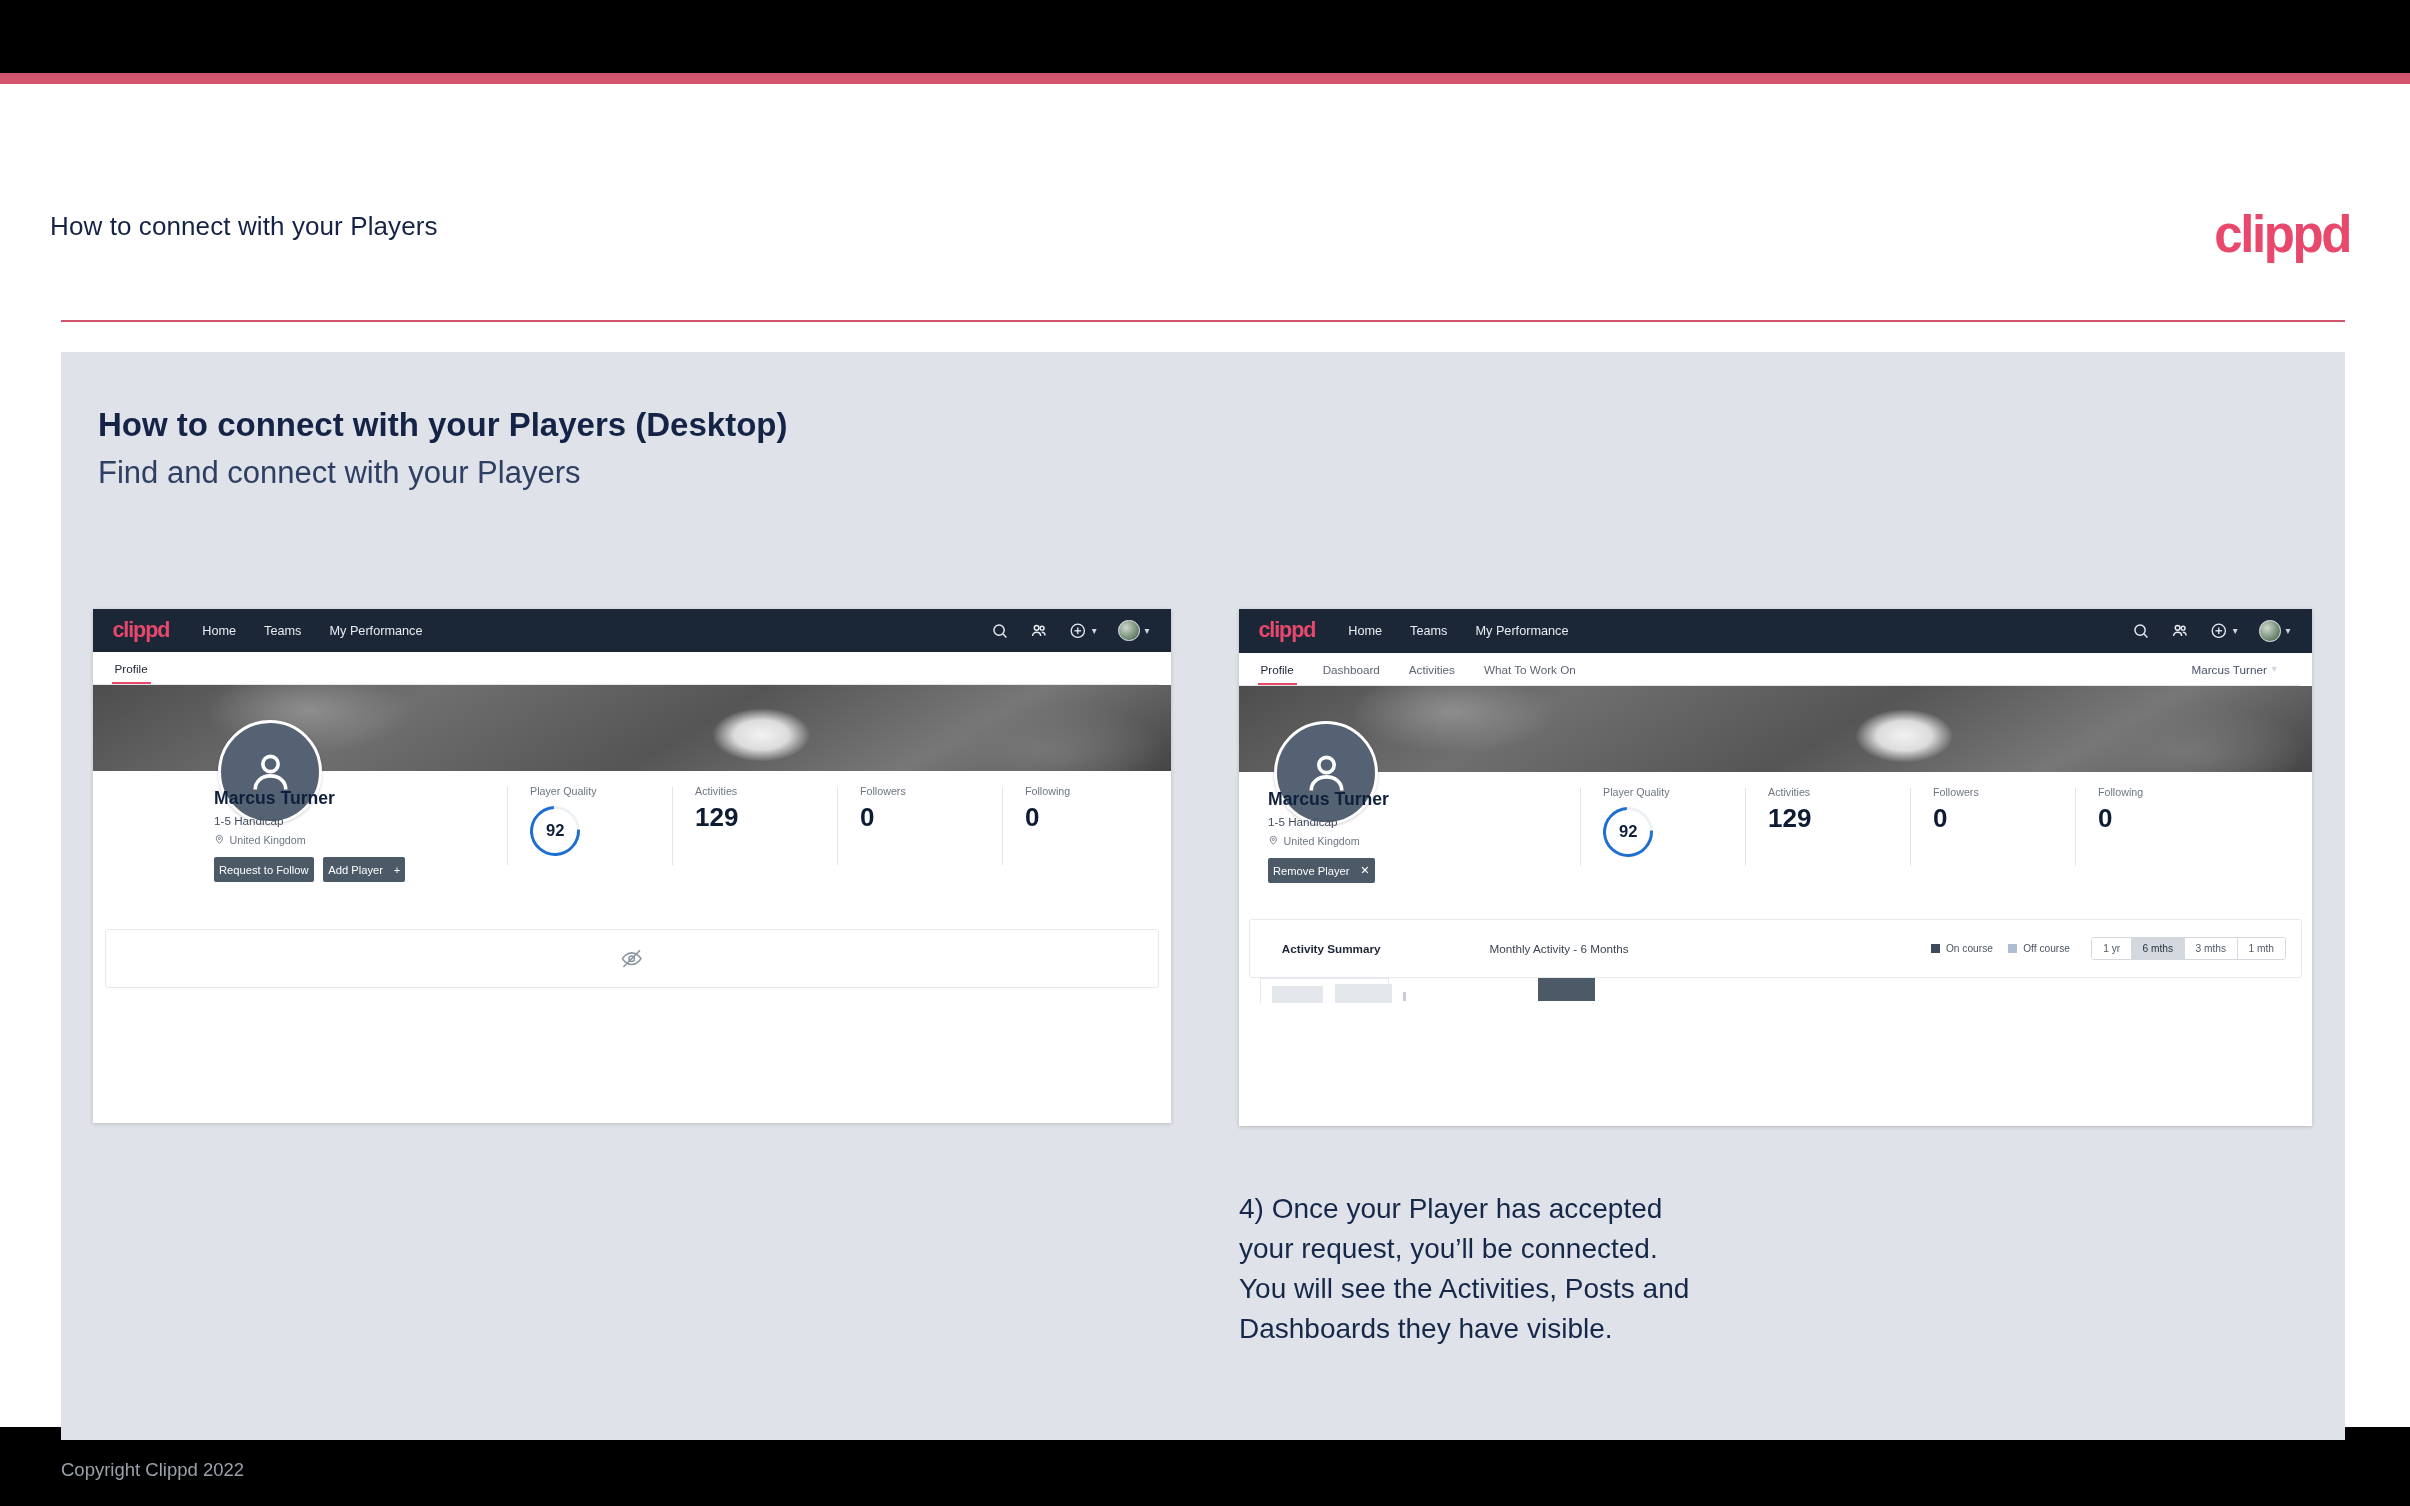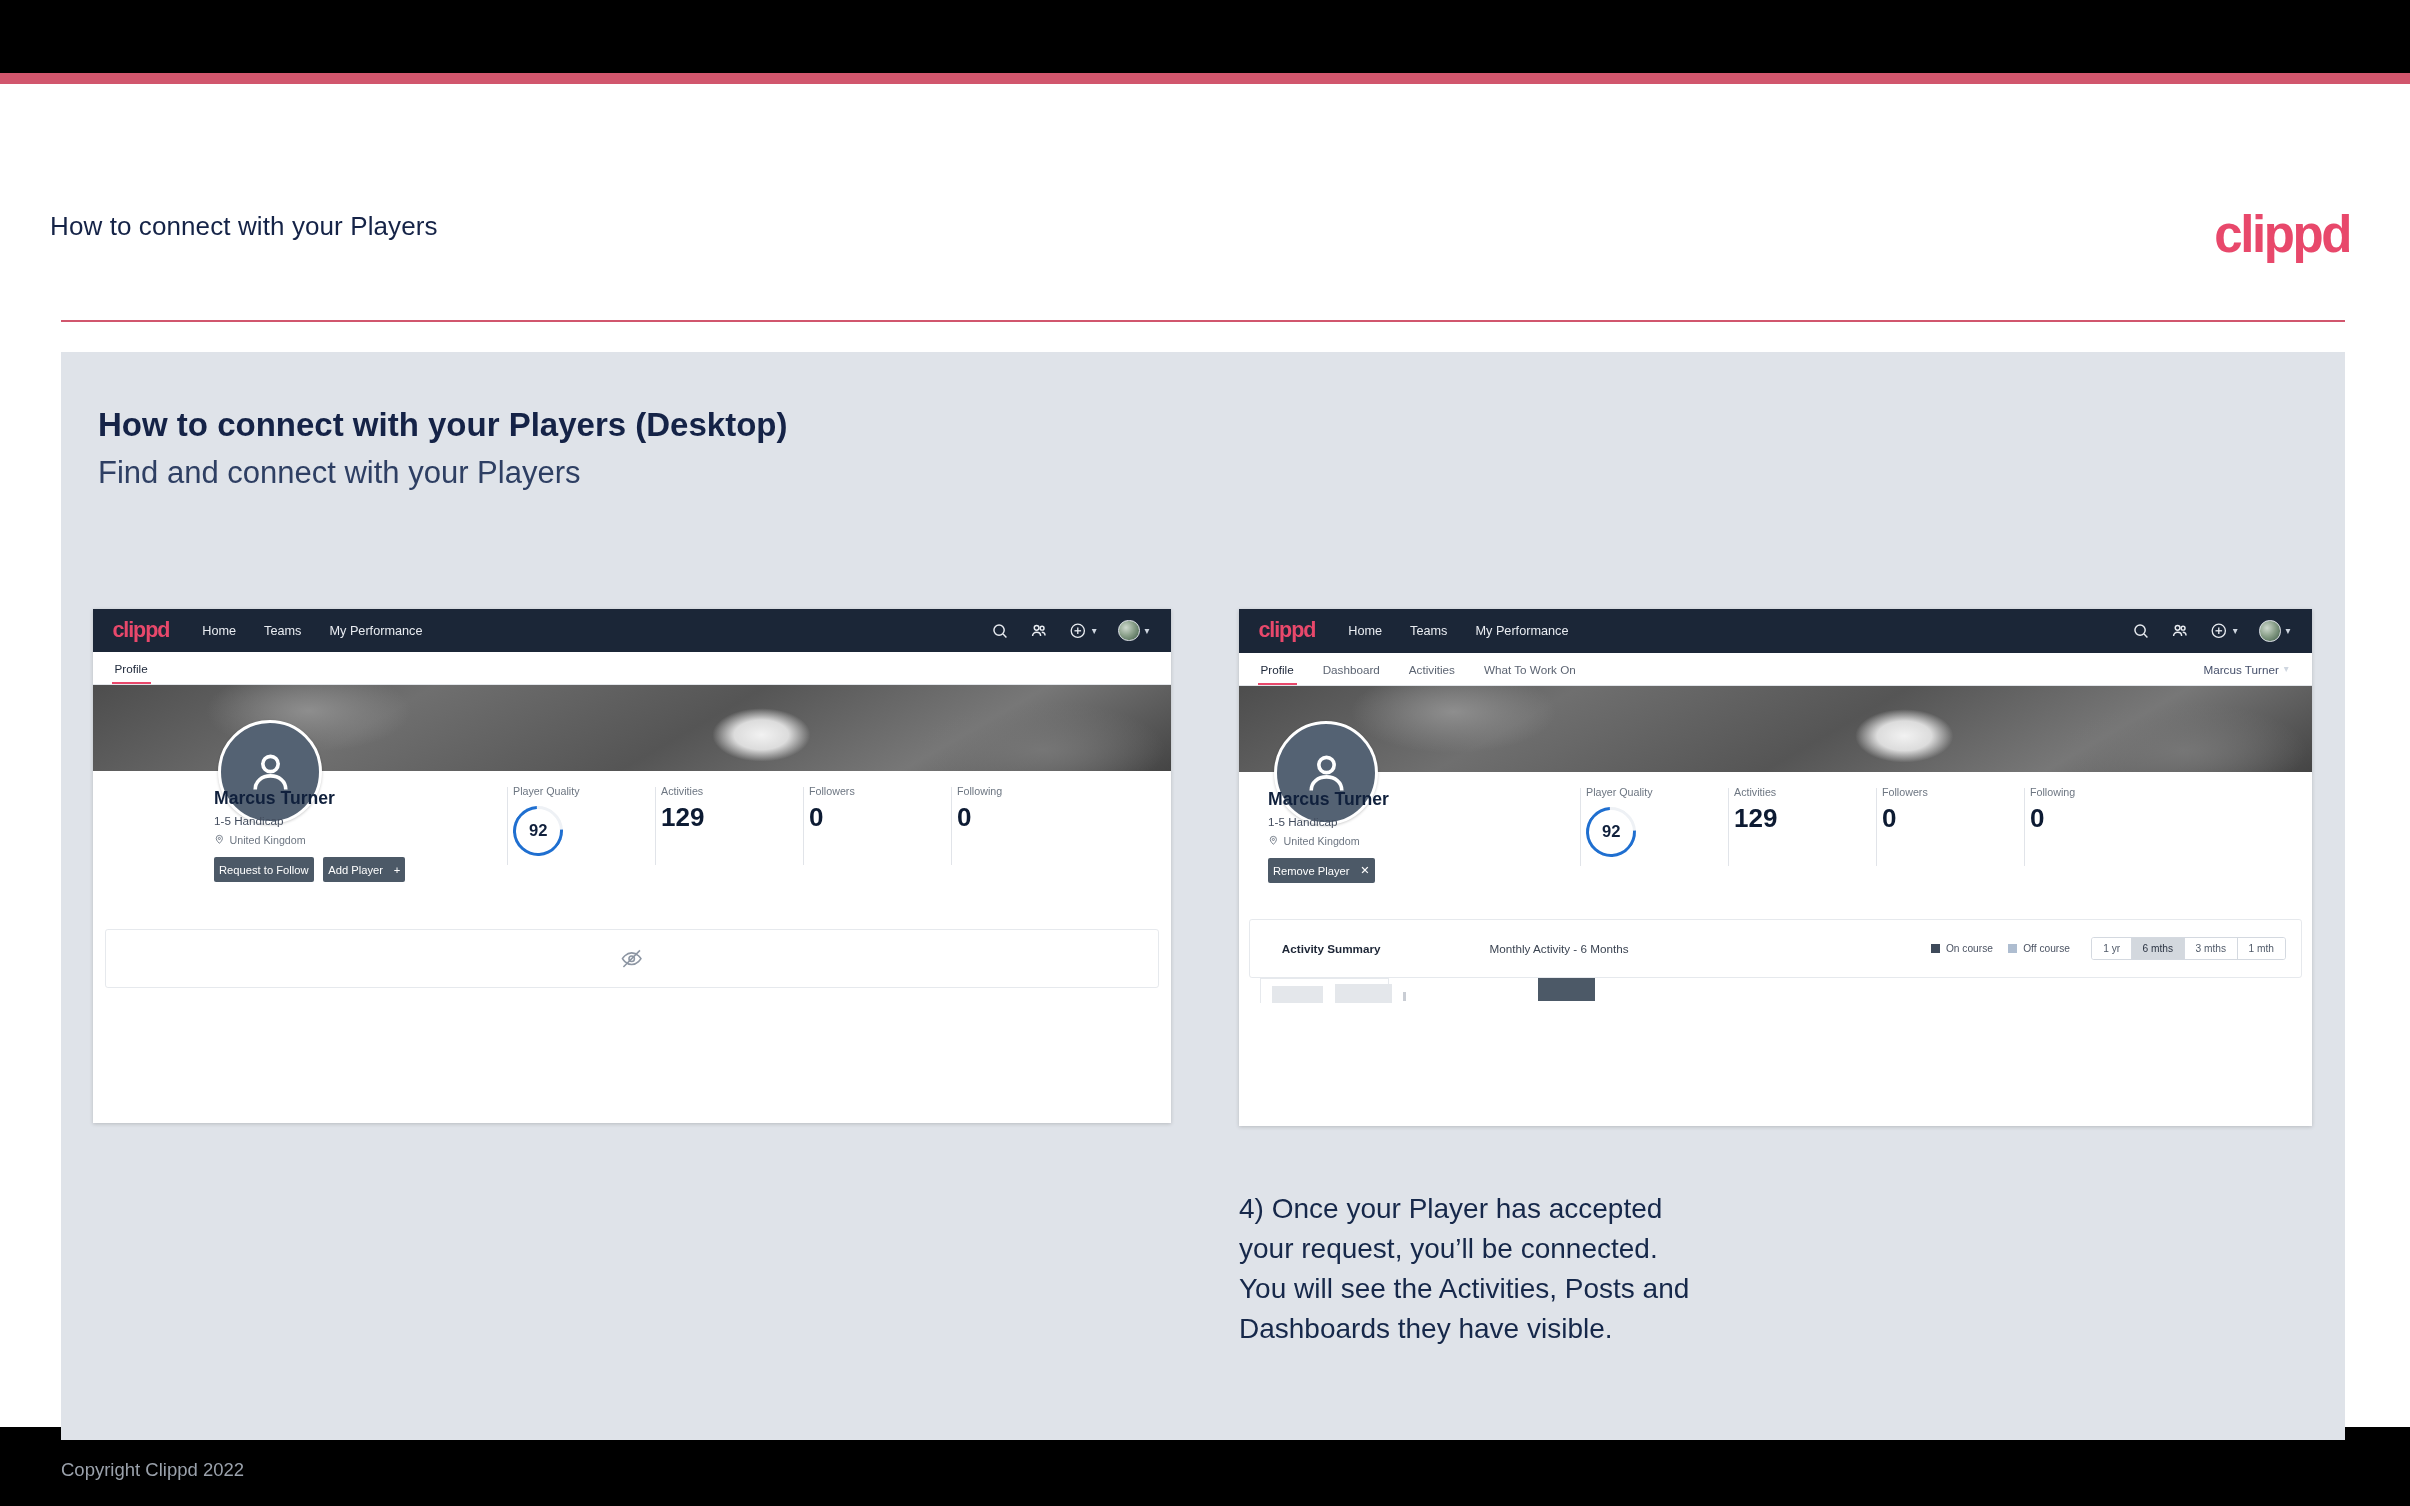--- a/index.html
+++ b/index.html
@@ -53,21 +53,21 @@
   .nav-link{font-size:12.7px;color:#e9ecf1;white-space:nowrap;}
   .nav-right{margin-left:auto;display:flex;align-items:center;gap:21.5px;margin-right:21.5px;}
   .nav-icon{width:17.6px;height:17.6px;display:block;color:#e9ecf1;}
   .nav-icon svg{width:100%;height:100%;display:block;}
   .plus-group,.avatar-group{display:flex;align-items:center;gap:4.9px;}
   .caret{font-size:9.8px;color:#cfd6e0;line-height:1;}
   .nav-avatar{width:19.5px;height:19.5px;border-radius:50%;
     background:radial-gradient(circle at 35% 35%,#cfd9cf 0%,#8aa08a 45%,#3c5a45 100%);
     border:1px solid #e5e9ee;display:block;}
 
-  .tabbar{position:absolute;left:0;right:0;height:32px;background:#fff;border-bottom:1px solid #e3e6ea;display:flex;align-items:center;}
+  .tabbar{position:absolute;left:0;right:12px;height:32px;background:#fff;border-bottom:1px solid #e3e6ea;display:flex;align-items:center;}
   .shot-left .tabbar{top:43px;}
   .shot-right .tabbar{top:44px;}
   .tab{font-size:11.7px;color:#5c6472;margin-right:29px;position:relative;height:32px;display:flex;align-items:center;}
   .tab:first-child{margin-left:21.5px;}
   .tab.active{color:#202a3c;}
   .tab.active:after{content:"";position:absolute;left:-2.9px;right:-2.9px;bottom:0;height:2.4px;background:#e8486b;}
   .tab-user{margin-left:auto;margin-right:23.4px;font-size:11.7px;color:#46506b;display:flex;align-items:center;gap:4.9px;}
 
   .hero{position:absolute;left:0;right:0;height:86px;
     background:
@@ -102,21 +102,21 @@
 
   .btn-row{position:absolute;display:flex;gap:9.8px;}
   .shot-left .btn-row{left:121px;top:86px;}
   .shot-right .btn-row{left:29px;top:86px;}
   .gbtn{background:#4c5967;color:#fff;font-size:11.2px;border:none;border-radius:2px;
     padding:0 5px;height:25px;display:flex;align-items:center;gap:10.7px;white-space:nowrap;}
 
   .stats{position:absolute;display:flex;align-items:flex-start;}
   .shot-left .stats{left:414px;top:13.7px;}
   .shot-right .stats{left:341px;top:13.7px;}
-  .stat{position:relative;padding-left:6px;padding-right:25px;min-width:117px;height:82px;}
+  .stat{position:relative;padding-left:23px;padding-right:25px;min-width:117px;height:82px;}
   .stat:before{content:"";position:absolute;left:0;top:2px;bottom:2px;width:1px;background:#e1e4e9;}
   .stat-label{font-size:10.7px;color:#6d7682;margin-bottom:7.8px;}
   .stat-value{font-size:26px;font-weight:bold;color:#0d1b33;line-height:1;}
   .pq{display:flex;flex-direction:column;}
   .ring{width:44px;height:44px;border-radius:50%;
     border:3.9px solid #1f6fd0;border-top-color:#eef1f5;
     transform:rotate(42deg);
     display:flex;align-items:center;justify-content:center;margin-top:2px;}
   .ring span{transform:rotate(-42deg);font-size:16.6px;font-weight:bold;color:#10203c;}
 

